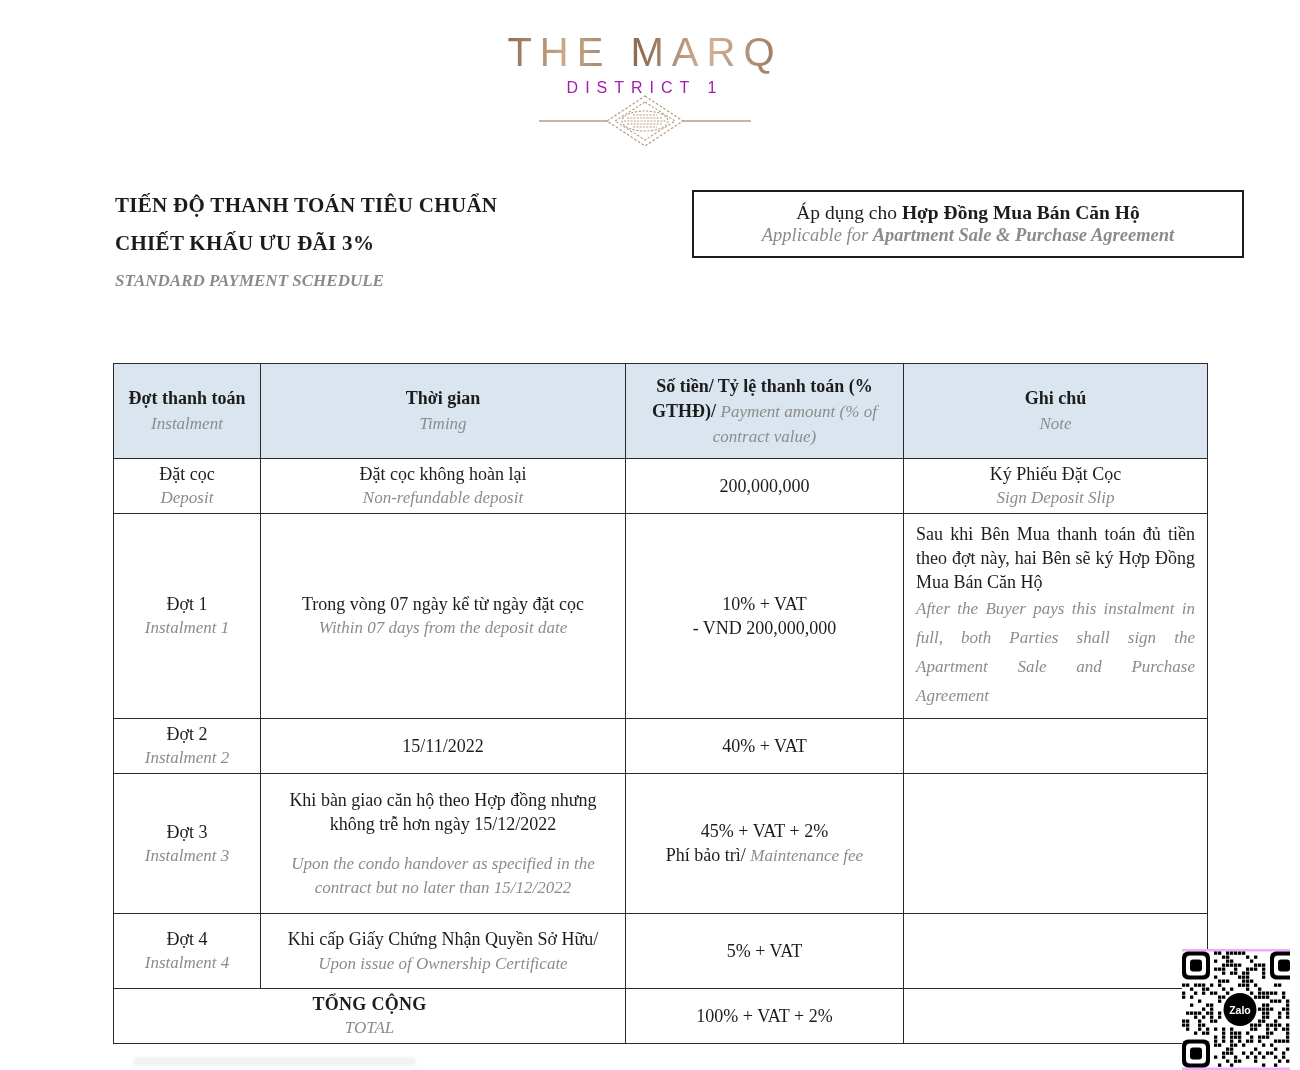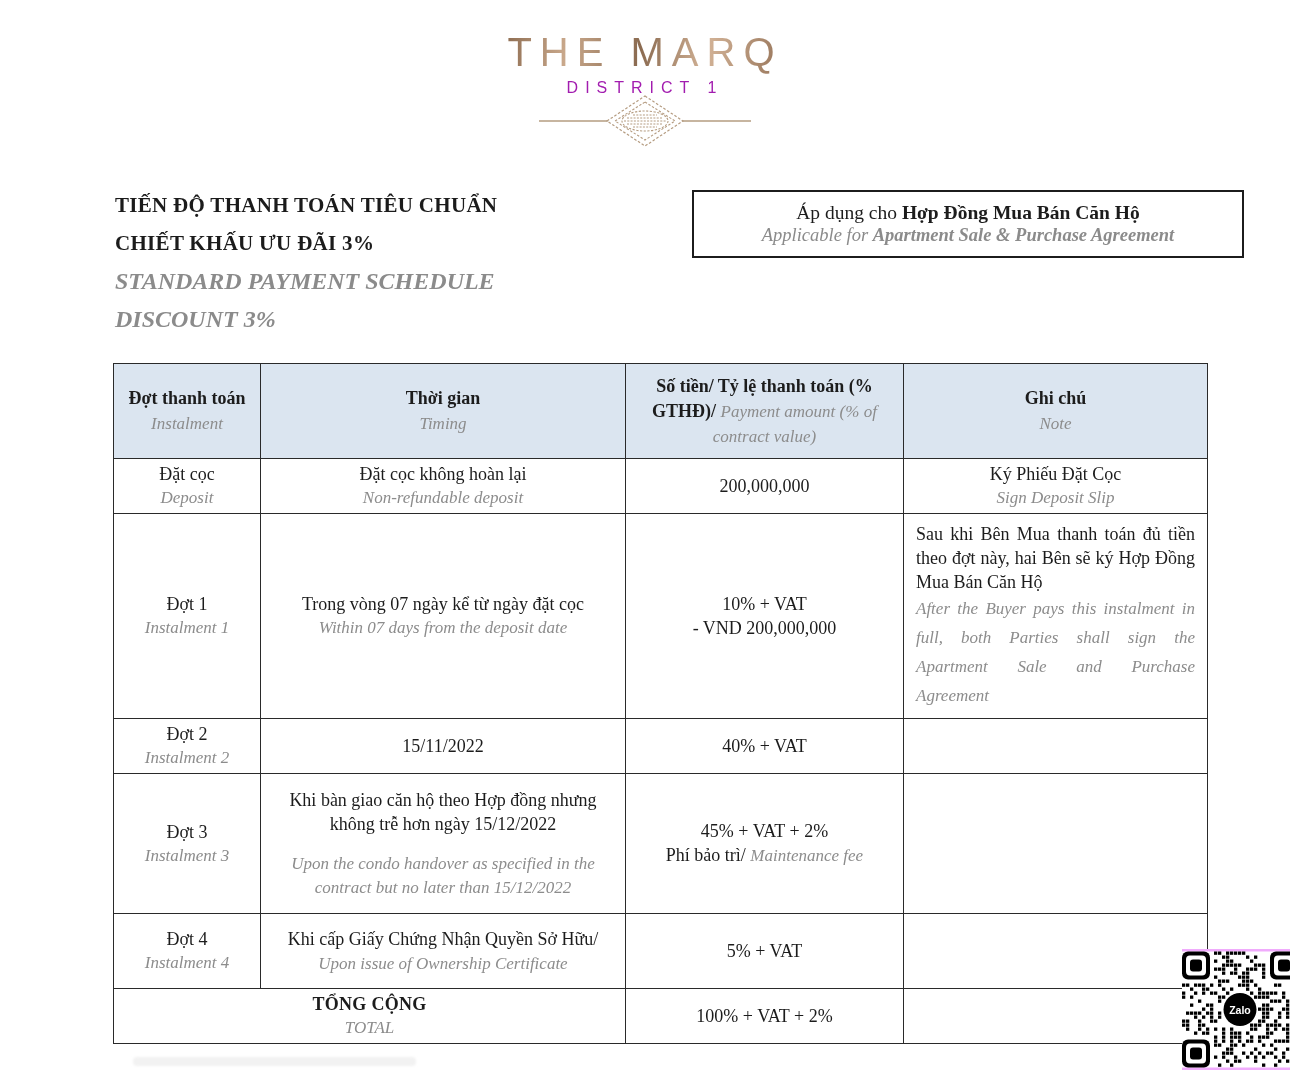--- a/index.html
+++ b/index.html
@@ -19,21 +19,21 @@
   }
   .logo-sub{
     font-family:"Liberation Sans",sans-serif;
     font-size:16px;letter-spacing:7px;color:#a21caf;margin-top:5px;
   }
   .ornament{position:absolute;top:94px;left:50%;transform:translateX(-50%);}
 
   
   .heading{position:absolute;left:115px;top:186px;width:540px;}
   .heading .vi{font-size:21px;font-weight:bold;color:#1b1b1b;line-height:38px;letter-spacing:.3px;}
-  .heading .en{font-size:24px;font-weight:bold;font-style:italic;color:#8b8b8b;line-height:38px;}
+  .heading .en{font-size:17px;font-weight:bold;font-style:italic;color:#8b8b8b;line-height:38px;}
 
   
   .apply-box{
     position:absolute;left:652px;top:190px;width:548px;height:64px;
     border:2px solid #1c1c1c;display:flex;flex-direction:column;
     justify-content:center;text-align:center;gap:1px;background:#fff;margin-left:40px;
   }
   .apply-line1{font-size:19.5px;color:#1c1c1c;}
   .apply-line2{font-size:18.5px;font-style:italic;font-weight:bold;color:#8b8b8b;}
   .b{font-weight:bold;}
@@ -88,21 +88,20 @@
       <line x1="85" y1="27" x2="127" y2="27" stroke="#b59c81" stroke-width="1" stroke-dasharray="2,1.3"></line>
       <line x1="88" y1="30" x2="124" y2="30" stroke="#b59c81" stroke-width="1" stroke-dasharray="2,1.3"></line>
       <line x1="94" y1="33" x2="118" y2="33" stroke="#b59c81" stroke-width="1" stroke-dasharray="2,1.3"></line>
     </svg>
   </div>
 
   <div class="heading">
     <div class="vi">TIẾN ĐỘ THANH TOÁN TIÊU CHUẨN</div>
     <div class="vi">CHIẾT KHẤU ƯU ĐÃI 3%</div>
     <div class="en">STANDARD PAYMENT SCHEDULE</div>
-    <div class="en">DISCOUNT 3%</div>
   </div>
 
   <div class="apply-box">
     <div class="apply-line1"><span>Áp dụng cho </span><span class="b">Hợp Đồng Mua Bán Căn Hộ</span></div>
     <div class="apply-line2"><span style="font-weight:normal;">Applicable for </span><span>Apartment Sale &amp; Purchase Agreement</span></div>
   </div>
 
   <table class="schedule">
     <colgroup>
         <col style="width:147px">

